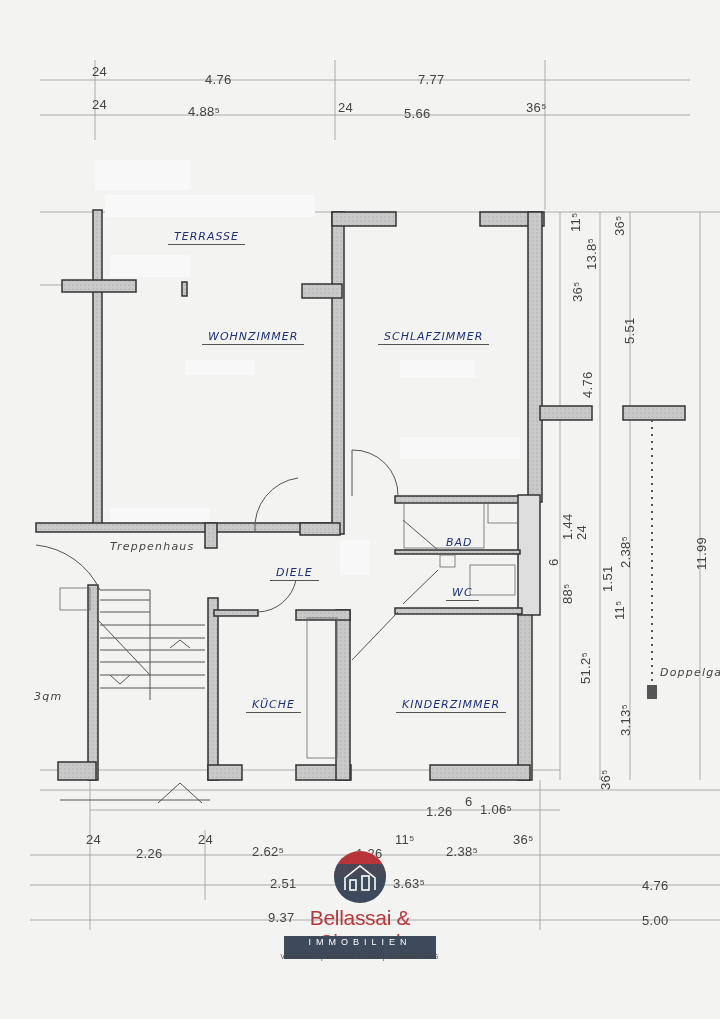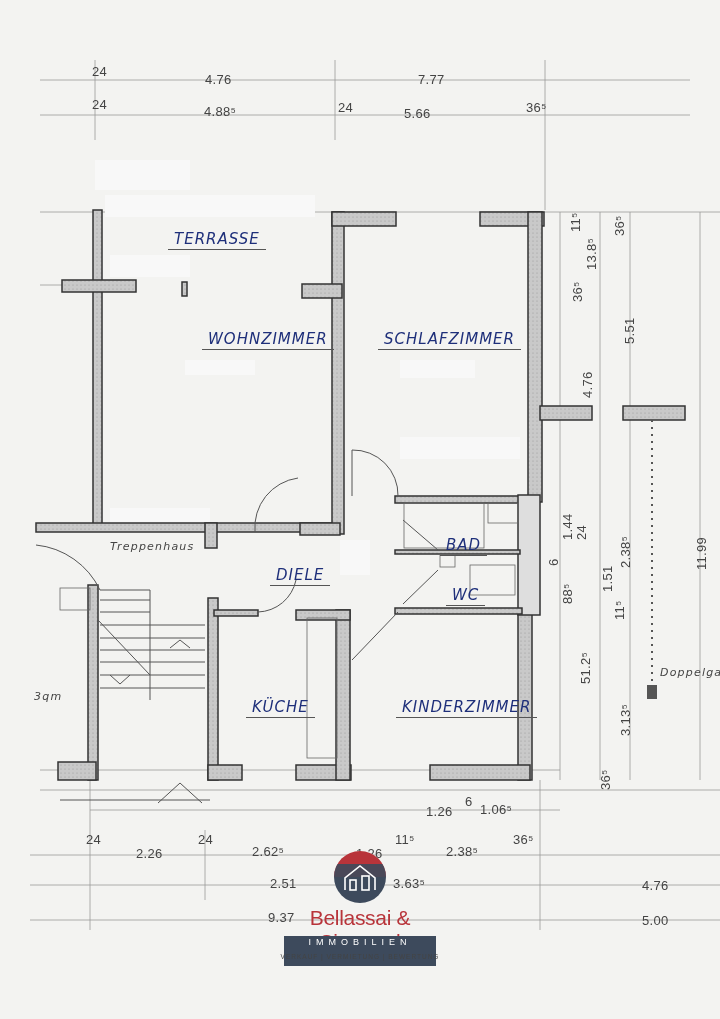--- a/index.html
+++ b/index.html
@@ -1,24 +1,24 @@
 <!DOCTYPE html>
 <html><head>
 <meta charset="utf-8">
 <style>
   html, body { margin:0; padding:0; }
   body { width:720px; height:1019px; background:#f3f3f1; position:relative; overflow:hidden; font-family:"DejaVu Sans", sans-serif; }
   #plan { position:absolute; left:0; top:0; width:720px; height:1019px; }
   .dim { position:absolute; font-family:"Liberation Sans", sans-serif; font-size:13px; color:#444; white-space:nowrap; letter-spacing:0.3px; }
   .dim.v { transform:rotate(-90deg); transform-origin:left top; }
-  .room { position:absolute; font-family:"DejaVu Sans", sans-serif; font-size:15px; color:#1e2f7a; font-style:italic; letter-spacing:1px; text-transform:uppercase; border-bottom:1px solid #555; padding:0 6px 1px 6px; white-space:nowrap; }
+  .room { position:absolute; font-family:"DejaVu Sans", sans-serif; font-size:11px; color:#1e2f7a; font-style:italic; letter-spacing:1px; text-transform:uppercase; border-bottom:1px solid #555; padding:0 6px 1px 6px; white-space:nowrap; }
   .print-label { position:absolute; font-family:"DejaVu Sans", sans-serif; font-size:11px; color:#444; letter-spacing:1.2px; white-space:nowrap;font-style:italic; }
   .logo { position:absolute; left:272px; top:850px; width:176px; height:120px; text-align:center; }
   .logo-brand { font-family:"Liberation Sans", sans-serif; font-size:21px; color:#b8343a; position:absolute; top:56px; left:0; width:176px; text-align:center; letter-spacing:-0.3px; }
-  .logo-bar { position:absolute; top:86px; left:12px; width:152px; height:30px; background:#3d4a5c; color:#fff; font-family:"Liberation Sans", sans-serif; font-size:9px; letter-spacing:5px; line-height:13px; text-align:center; }
+  .logo-bar { position:absolute; top:86px; left:12px; width:152px; height:23px; background:#3d4a5c; color:#fff; font-family:"Liberation Sans", sans-serif; font-size:9px; letter-spacing:5px; line-height:13px; text-align:center; }
   .logo-tag { position:absolute; top:103px; left:0; width:176px; font-family:"Liberation Sans", sans-serif; font-size:6.5px; color:#444; letter-spacing:1px; text-align:center; }
   .logo svg { position:absolute; left:61px; top:0; }
 </style>
 </head>
 <body>
 
 <svg id="plan" viewBox="0 0 720 1019" xmlns="http://www.w3.org/2000/svg">
   <defs>
     <pattern id="hatch" width="4" height="4" patternUnits="userSpaceOnUse">
       <rect width="4" height="4" fill="#c9c9c9"></rect>
@@ -137,21 +137,21 @@
 <div class="room" style="left:396px;top:698px;">KINDERZIMMER</div>
 
 <div class="print-label" style="left:110px;top:540px;">Treppenhaus</div>
 <div class="print-label" style="left:660px;top:666px;">Doppelga</div>
 <div class="print-label" style="left:34px;top:690px;">3qm</div>
 
 <div class="dim" style="left:92px;top:64px;">24</div>
 <div class="dim" style="left:205px;top:72px;">4.76</div>
 <div class="dim" style="left:418px;top:72px;">7.77</div>
 <div class="dim" style="left:92px;top:97px;">24</div>
-<div class="dim" style="left:204px;top:104px;">4.88⁵</div>
+<div class="dim" style="left:188px;top:104px;">4.88⁵</div>
 <div class="dim" style="left:338px;top:100px;">24</div>
 <div class="dim" style="left:404px;top:106px;">5.66</div>
 <div class="dim" style="left:526px;top:100px;">36⁵</div>
 
 <div class="dim v" style="left:568px;top:232px;">11⁵</div>
 <div class="dim v" style="left:584px;top:270px;">13.8⁵</div>
 <div class="dim v" style="left:570px;top:302px;">36⁵</div>
 <div class="dim v" style="left:580px;top:398px;">4.76</div>
 <div class="dim v" style="left:560px;top:540px;">1.44</div>
 <div class="dim v" style="left:574px;top:540px;">24</div>

